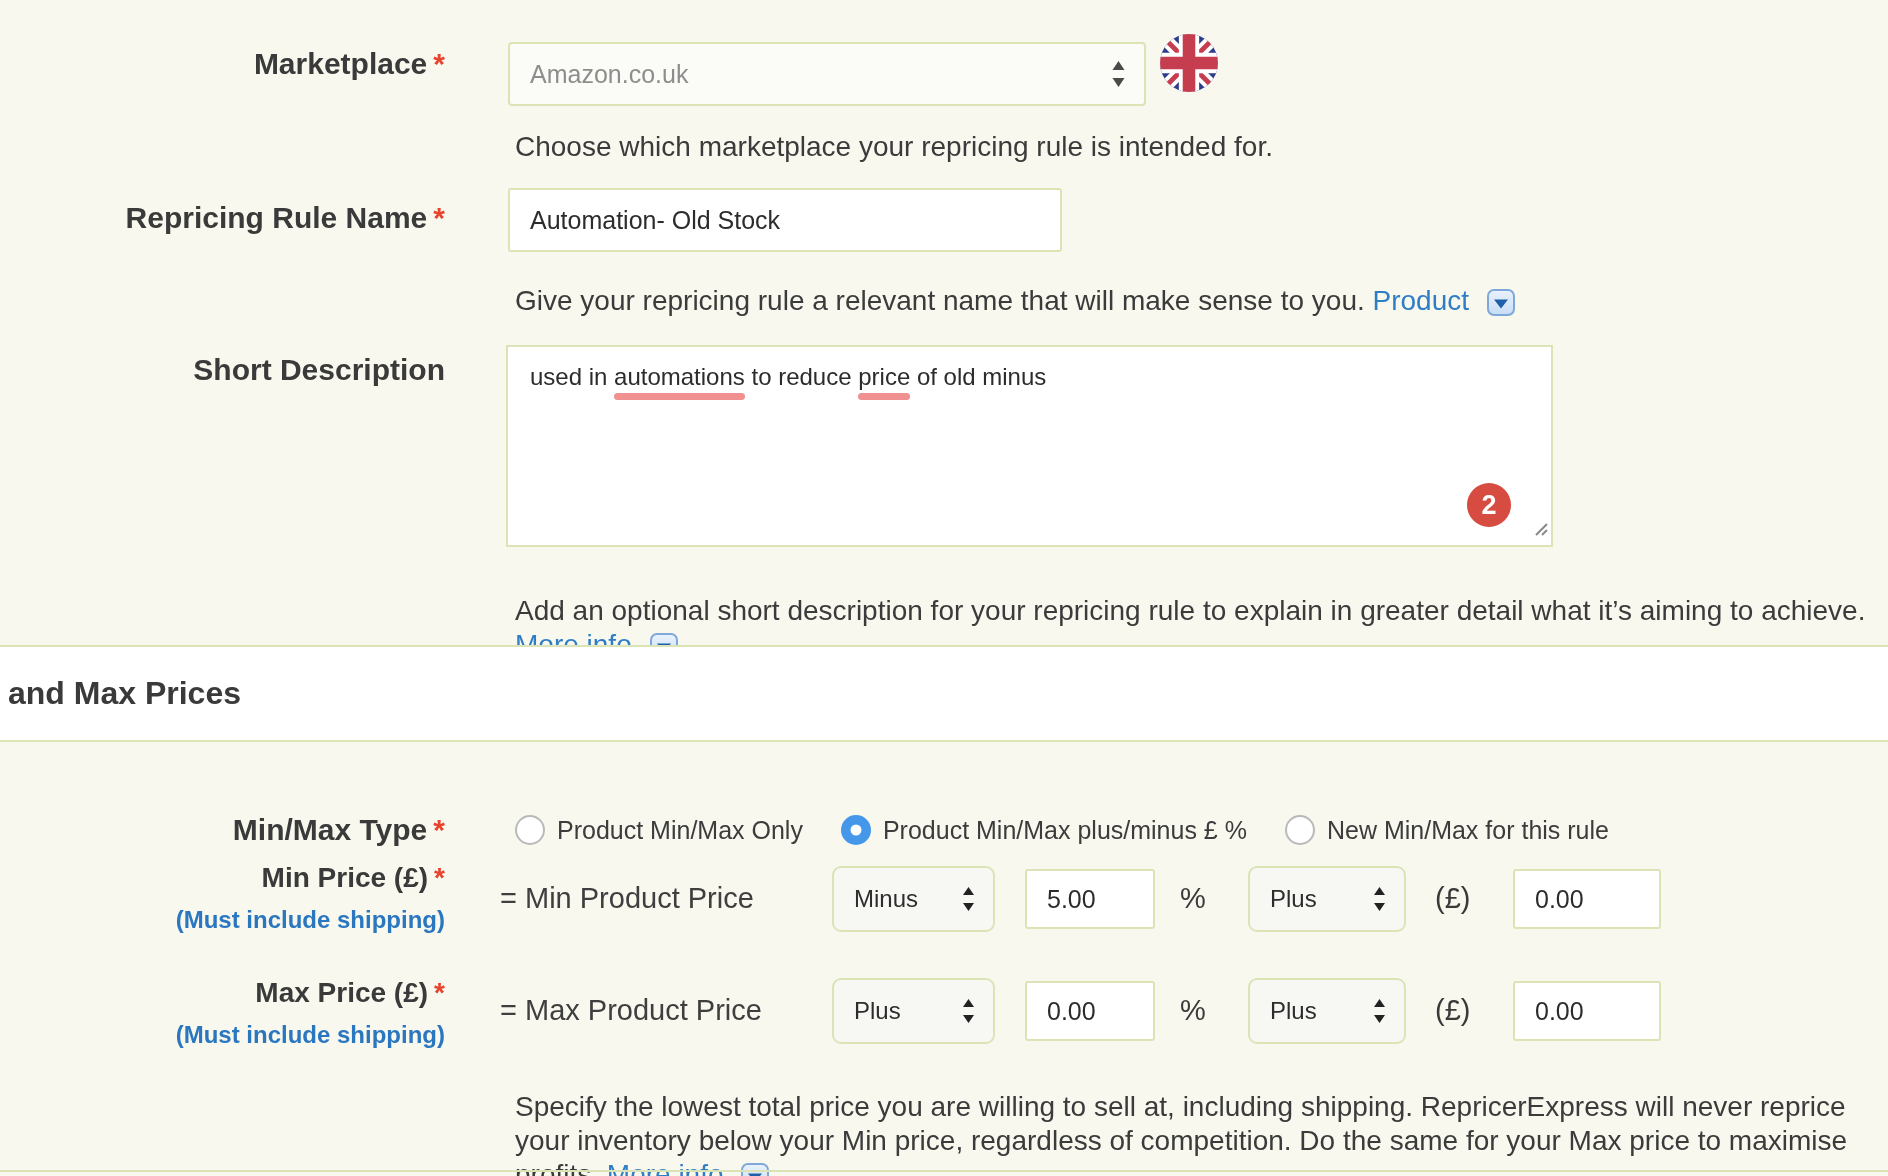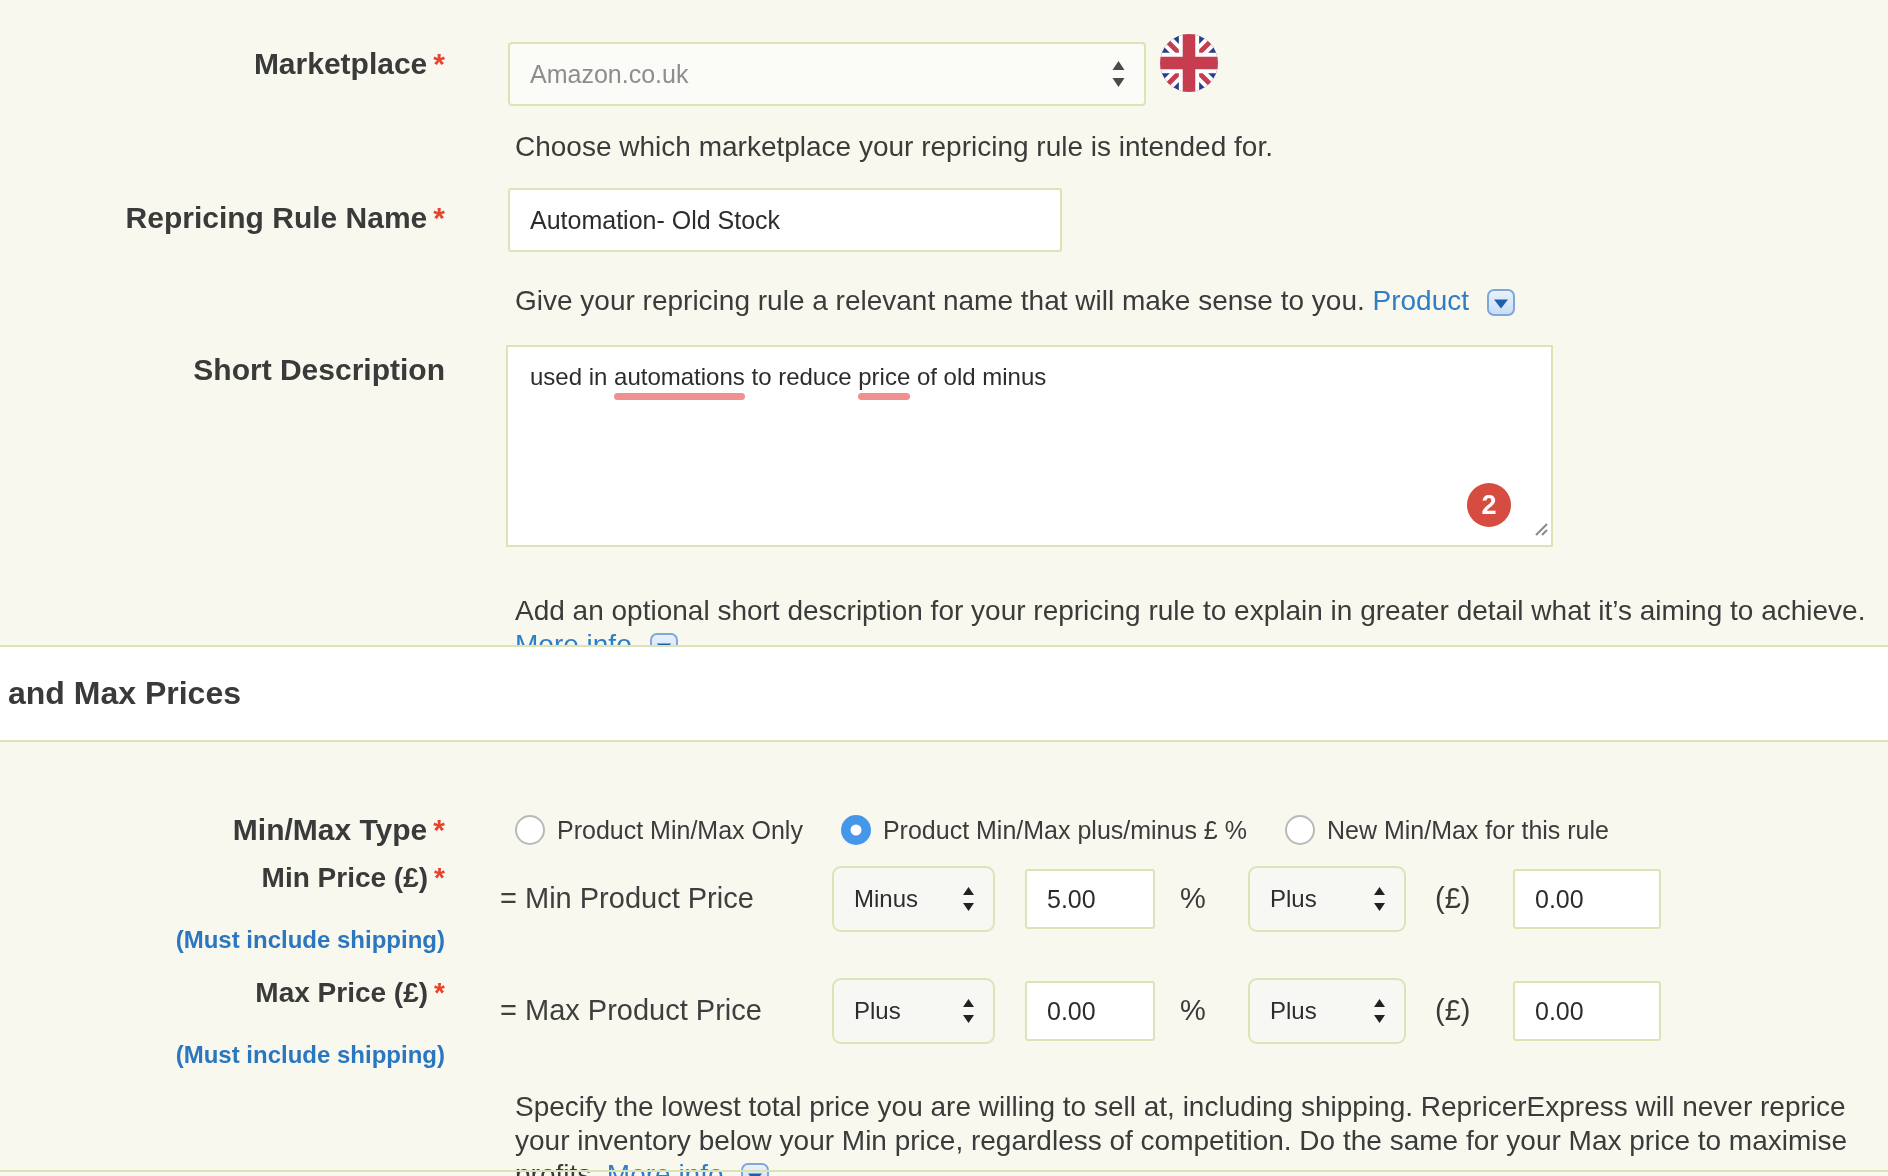--- a/index.html
+++ b/index.html
@@ -125,21 +125,21 @@
   }
   .radio-dot.selected::after {
     content:""; position:absolute; left:50%; top:50%;
     width:11px; height:11px; border-radius:50%;
     background:#fff; transform:translate(-50%,-50%);
   }
   .radio-label { font-size:25px; color:#3c3c3c; }
 
   
   .price-label-main { font-size:28px; font-weight:bold; line-height:36px; color:#3a3a3a; }
-  .price-label-sub  { font-size:24px; font-weight:bold; line-height:34px; color:#2a77c0; margin-top:27px; cursor:pointer; }
+  .price-label-sub  { font-size:24px; font-weight:bold; line-height:34px; color:#2a77c0; margin-top:7px; cursor:pointer; }
   .price-label-col  { left:0; width:445px; text-align:right; }
 
   .eq { font-size:29px; color:#3f3f3f; line-height:64px; }
   .op-select  { width:163px; height:66px; border-radius:9px; background:#f7f7f4; font-size:24px; }
   .pct-input  { width:130px; height:60px; }
   .sym        { font-size:29px; color:#3a3a3a; line-height:64px; }
 
   .row-min .eq      { left:500px; top:866px; }
   .row-min .op1     { left:832px; top:866px; }
   .row-min .in1     { left:1025px; top:869px; }

